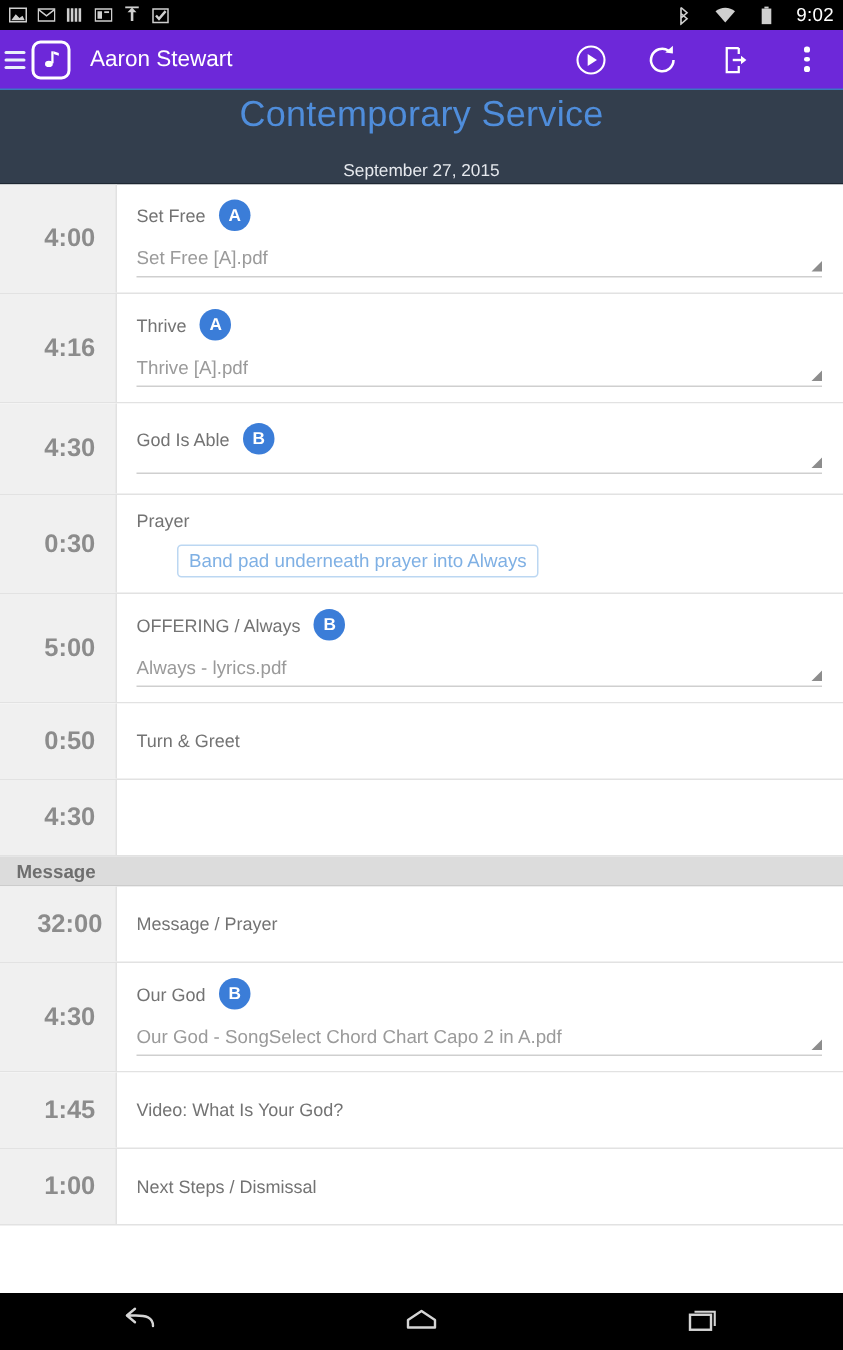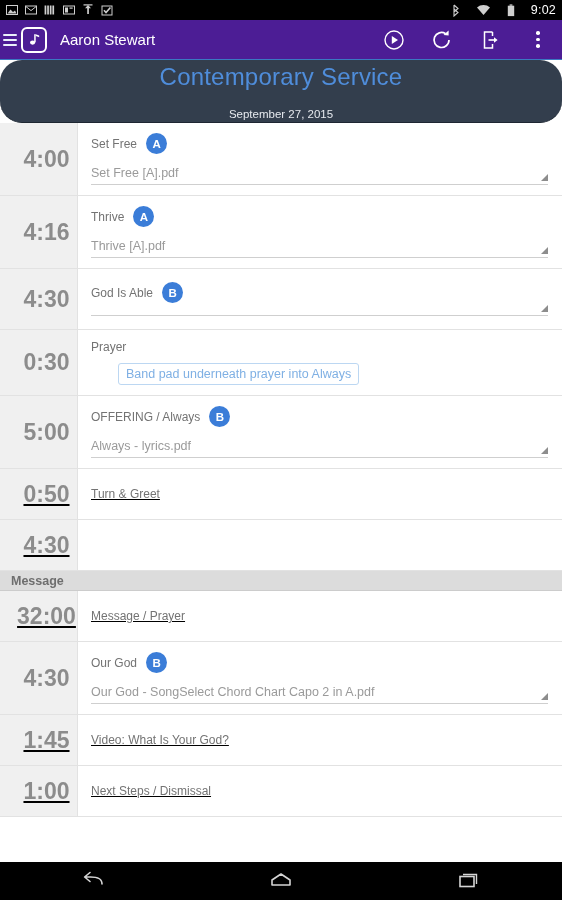--- a/index.html
+++ b/index.html
@@ -17,21 +17,21 @@
     display:flex; align-items:center;
     padding:0 6px; color:#cfcfcf;
   }
   .sb-left { display:flex; align-items:center; gap:7px; }
   .sb-right { margin-left:auto; display:flex; align-items:center; gap:16px; }
   .sb-ico { display:block; }
   .sb-time { font-size:12.5px; color:#ffffff; letter-spacing:.2px; }
 
   
   .appbar {
-    height:40px; background:#4c1d95;
+    height:40px; background:#6d28d9;
     display:flex; align-items:center; padding:0 8px 0 3px;
     border-bottom:1px solid #3b78c2;
   }
   .hamburger { width:14px; height:20px; display:flex; flex-direction:column;
                justify-content:center; gap:3px; flex:0 0 auto; cursor:pointer; }
   .hamburger i { display:block; height:2px; background:#e9f0fa; border-radius:1px; }
   .applogo {
     width:26px; height:26px; border:2px solid #ffffff; border-radius:6px;
     margin-left:4px; display:flex; align-items:center; justify-content:center;
     color:#ffffff; flex:0 0 auto;
@@ -40,33 +40,32 @@
   .bar-actions { margin-left:auto; display:flex; align-items:center; gap:24px; padding-right:4px; }
   .bar-btn { width:24px; height:24px; display:flex; align-items:center; justify-content:center; cursor:pointer; }
   .kebab { display:flex; flex-direction:column; gap:3px; align-items:center; }
   .kebab i { width:3.5px; height:3.5px; border-radius:50%; background:#ffffff; display:block; }
 
   
   .svc-header {
     height:63px; background:#333e4d;
     display:flex; flex-direction:column; align-items:center; justify-content:center;
     border-bottom:1px solid #1e2732;
-    border-radius:22px;
   }
   .svc-title { color:#4f8ddb; font-size:24px; font-weight:400; letter-spacing:.2px; }
   .svc-date { color:#e6e9ee; font-size:11.5px; margin-top:17px; }
 
   
   .list { position:absolute; top:123px; left:0; right:0; bottom:38px; overflow:hidden; background:#fff; }
 
   .row { display:flex; border-bottom:1px solid #e2e2e2; background:#ffffff; min-height:61px; }
   .row .time {
     width:78px; flex:0 0 78px; background:#f0f0f0;
     display:flex; align-items:center; justify-content:center;
-    color:#8c8c8c; font-size:23px; font-weight:bold;
+    color:#8c8c8c; font-size:17px; font-weight:bold;
     border-right:1px solid #e2e2e2;
     padding-left:16px;
   }
   .row .body { flex:1; padding:10px 14px 10px 13px; display:flex; flex-direction:column; justify-content:center; }
   .title-line { display:flex; align-items:center; gap:9px; }
   .item-title { color:#737373; font-size:12px; font-weight:400; white-space:nowrap; }
   .key-badge {
     width:21px; height:21px; border-radius:50%; background:#3b7dd8;
     color:#ffffff; font-size:11.5px; font-weight:bold;
     display:flex; align-items:center; justify-content:center; flex:0 0 auto;
@@ -90,21 +89,21 @@
     border:1px solid #bcd7f2; border-radius:3px;
     padding:3px 7px; color:#7fb0e4; font-size:12.5px; white-space:nowrap;margin-left:27px;
   }
 
   .section-head {
     background:#dcdcdc; height:20px; display:flex; align-items:center;
     padding-left:11px; border-bottom:1px solid #cccccc;
   }
   .section-head span { color:#6e6e6e; font-size:12.5px; font-weight:bold; }
 
-  .row.compact { min-height:51px;text-decoration:underline; }
+  .row.compact { min-height:51px; }
 
   
   .navbar {
     position:absolute; left:0; right:0; bottom:0; height:38px; background:#000000;
     display:flex; align-items:center; justify-content:space-around;
   }
   .navbtn { width:56px; height:28px; display:flex; align-items:center; justify-content:center; cursor:pointer; }
 </style>
 </head>
 <body>

